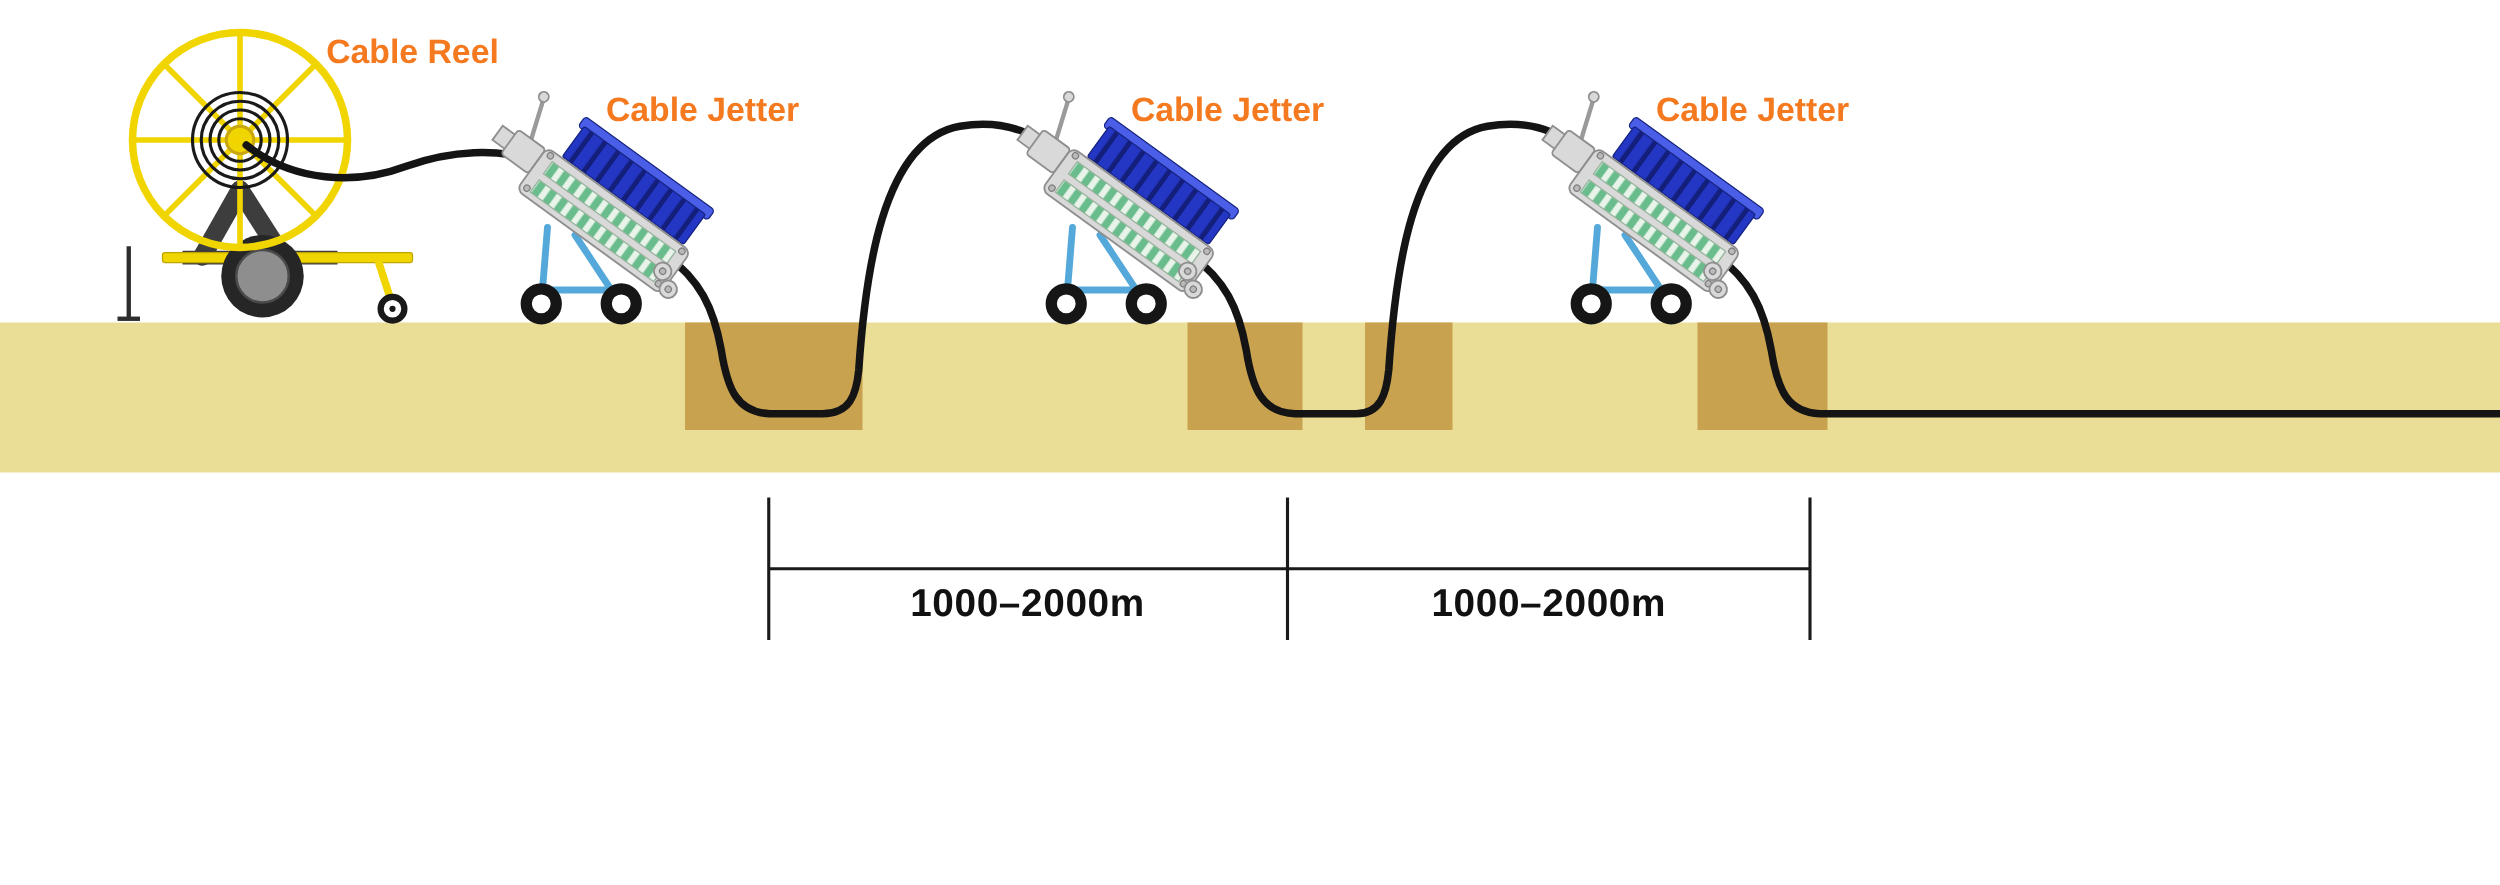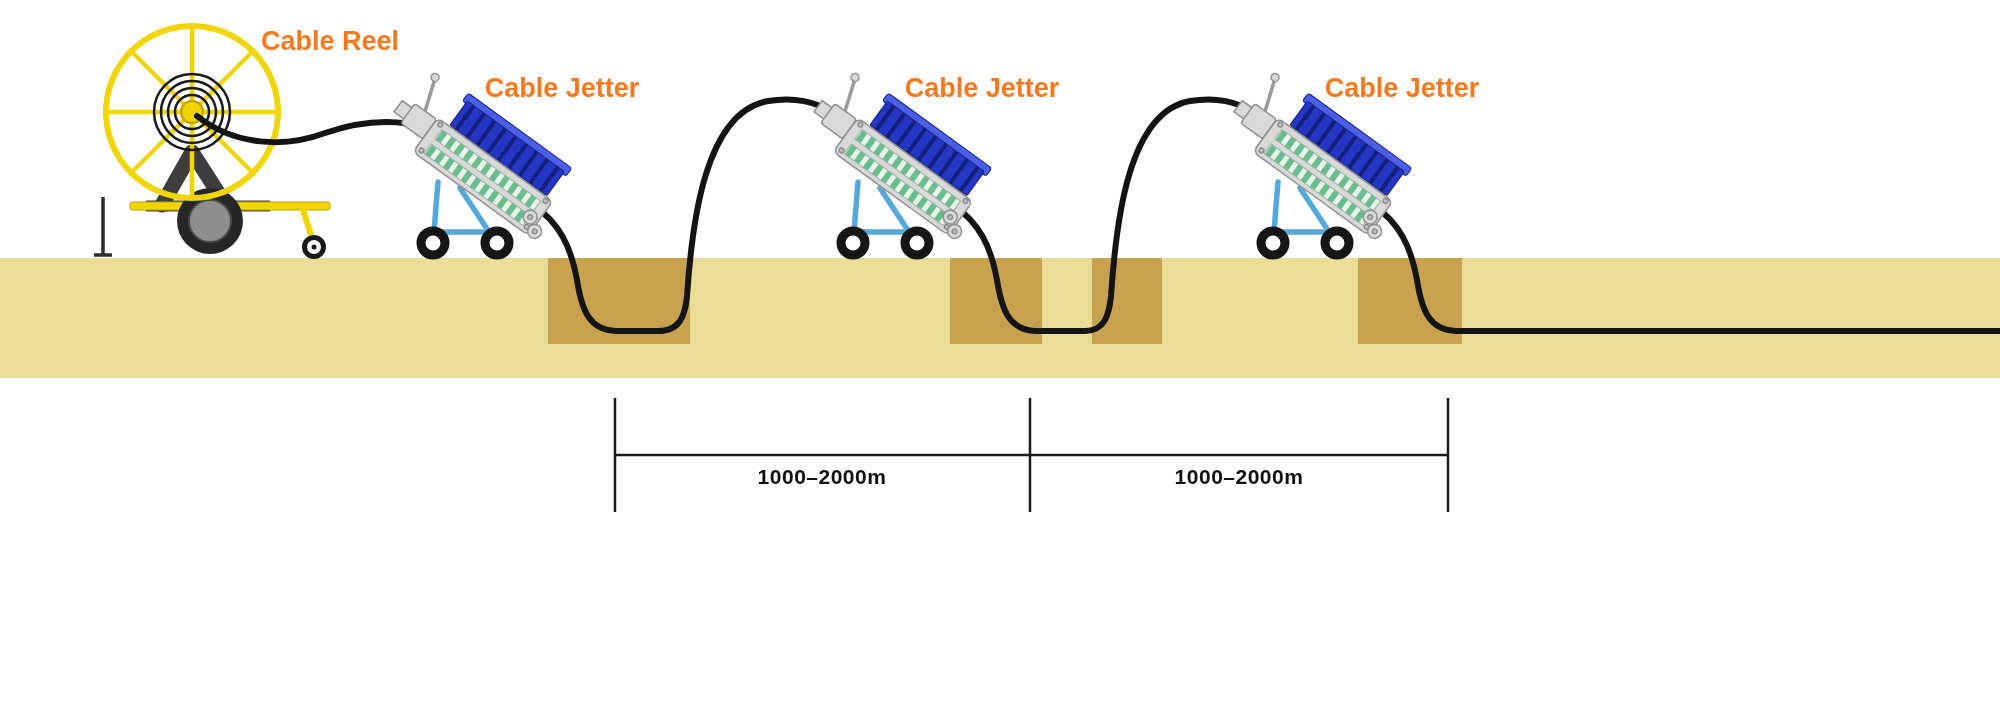--- a/index.html
+++ b/index.html
@@ -3,21 +3,21 @@
 <meta charset="utf-8">
 <style>
   html,body { margin:0; padding:0; background:#ffffff; }
   .canvas {
     position:relative; width:2000px; height:708px; background:#ffffff;
     font-family:"Liberation Sans", sans-serif; overflow:hidden;
   }
   .canvas svg { position:absolute; left:0; top:0; }
   .lbl { position:absolute; text-align:center; font-weight:bold; white-space:nowrap; }
   .lbl-orange { color:var(--label-orange,#F5791F); font-size:27px; }
-  .lbl-dim { color:#111111; font-size:21px; letter-spacing:.5px; }
+  .lbl-dim { color:#111111; font-size:31px; letter-spacing:.5px; }
   .cable { fill:none; stroke:var(--cable-black,#141414); stroke-width:6; stroke-linecap:round; stroke-linejoin:round; }
   .frame { stroke:var(--frame-blue,#55A9DA); stroke-width:5.5; fill:none; stroke-linecap:round; }
   .tire  { fill:#ffffff; stroke:#161616; stroke-width:9; }
   .dim   { stroke:#1a1a1a; stroke-width:2.5; }
   .metal { fill:#d9d9d9; stroke:#8f8f8f; stroke-width:1.5; }
   .bolt  { fill:#b9b9b9; stroke:#7d7d7d; stroke-width:1; }
   .spoke { stroke:var(--reel-yellow,#F0D500); stroke-width:4.5; }
   .coil  { fill:none; stroke:#1a1a1a; stroke-width:2.5; }
 </style>
 </head>

